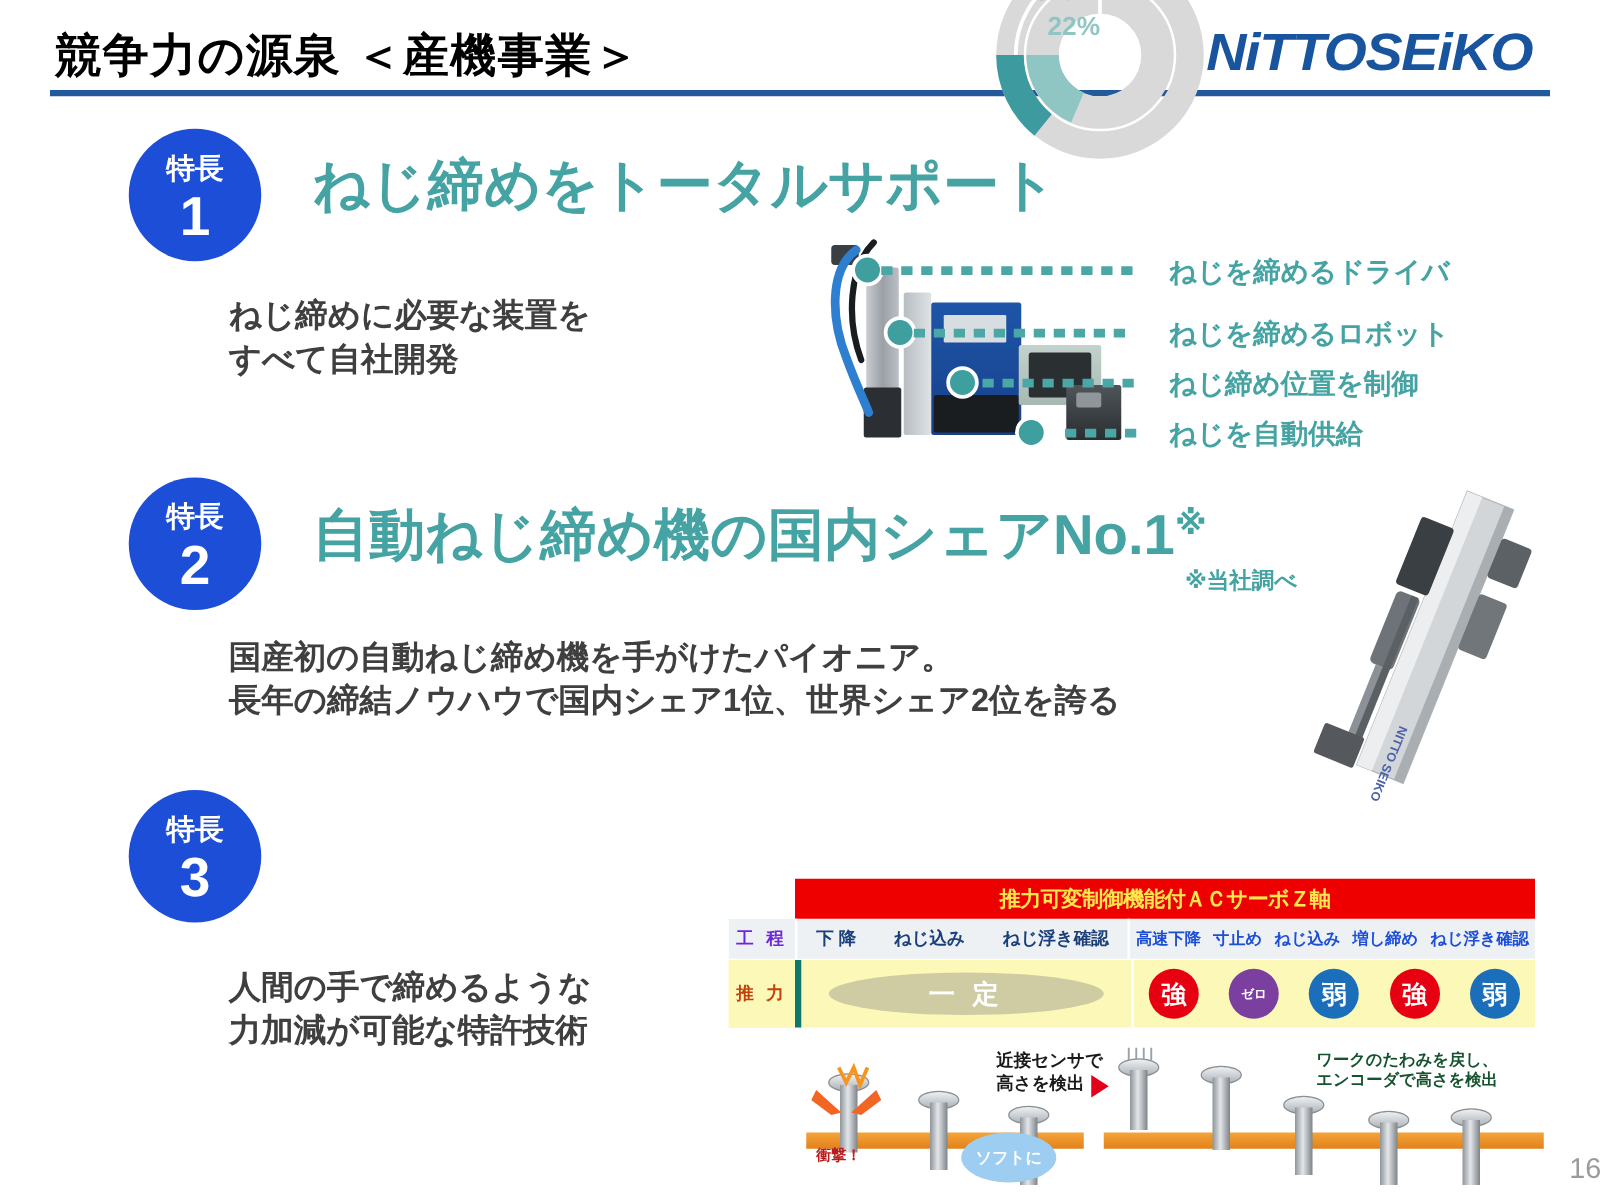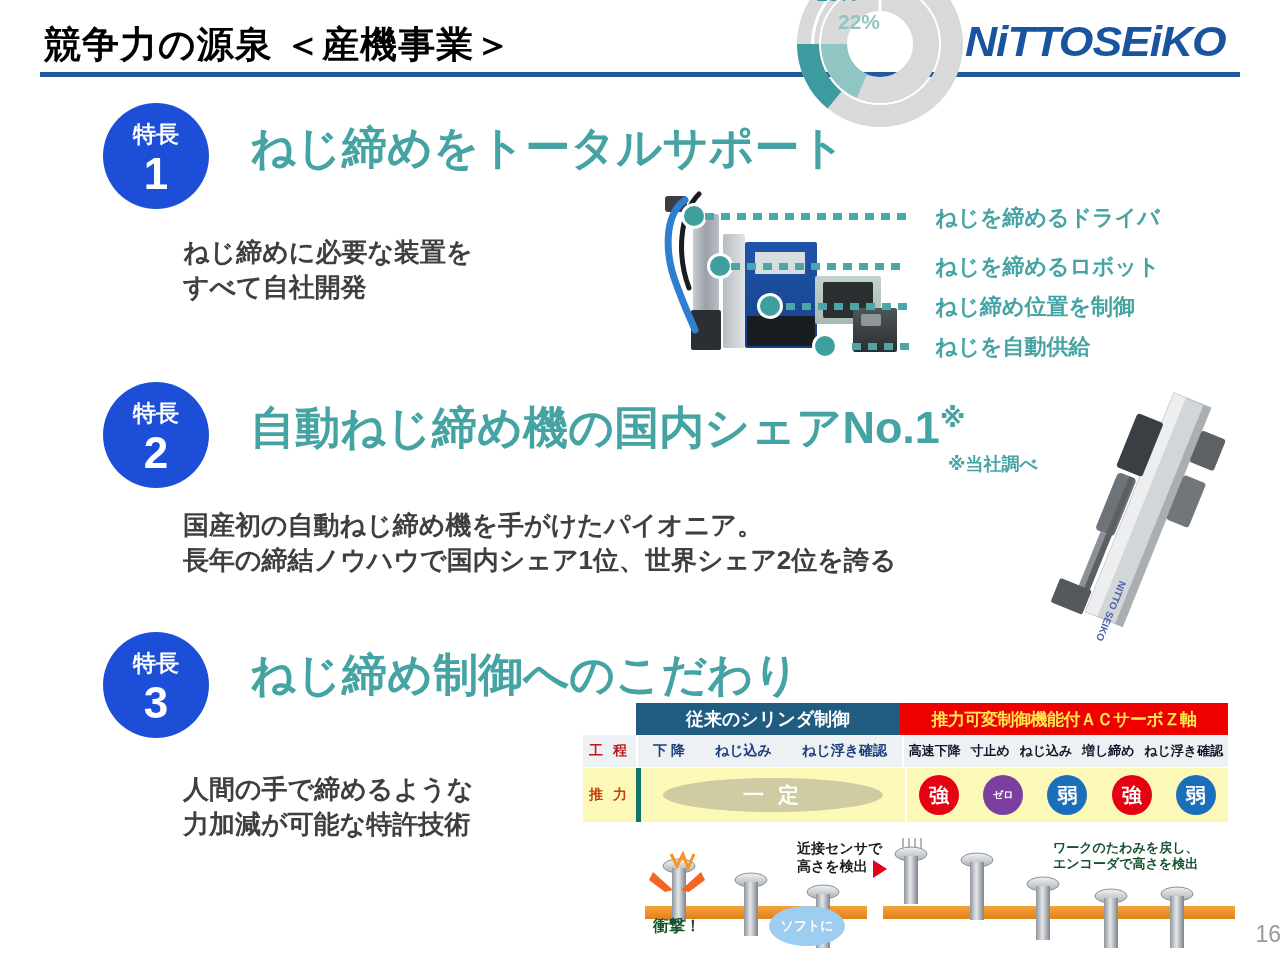--- a/index.html
+++ b/index.html
@@ -93,29 +93,29 @@
     flex:0 0 264px;background:#1f5c80;color:#fff;font-size:18px;font-weight:bold;
     display:flex;align-items:center;justify-content:center;
   }
   .ct-hdr .h-new{
     flex:1;background:#ee0000;color:#ffe84d;font-size:17px;font-weight:bold;
     display:flex;align-items:center;justify-content:center;letter-spacing:-0.5px;
   }
   .ct-proc{height:32px;background:#eef1f4;border-bottom:1px solid #fff;}
   .ct-proc .lbl{
     flex:0 0 53px;display:flex;align-items:center;justify-content:center;
-    color:#b91c1c;font-size:14px;font-weight:bold;letter-spacing:3px;
+    color:#6d28d9;font-size:14px;font-weight:bold;letter-spacing:3px;
   }
   .ct-proc .steps{
     flex:0 0 264px;display:flex;align-items:center;justify-content:space-around;
     color:#1a3f7a;font-size:14px;font-weight:bold;border-left:2px solid #fff;
   }
   .ct-proc .steps2{
     flex:1;display:flex;align-items:center;justify-content:space-around;
-    color:#0f172a;font-size:13px;font-weight:bold;border-left:2px solid #fff;
+    color:#1d4ed8;font-size:13px;font-weight:bold;border-left:2px solid #fff;
   }
   .ct-force{height:54px;background:#fbf8b8;}
   .ct-force .lbl{
     flex:0 0 53px;display:flex;align-items:center;justify-content:center;
     background:#fbf8b8;color:#c2410c;font-size:14px;font-weight:bold;letter-spacing:3px;
   }
   .ct-force .cell-old{
     flex:0 0 264px;display:flex;align-items:center;justify-content:center;
     border-left:5px solid #0f766e;
   }
@@ -142,21 +142,21 @@
   .illus{position:absolute;left:645px;top:838px;width:590px;height:118px;}
   .bar{position:absolute;height:13px;background:linear-gradient(#f5a43a,#e2811a);}
   .note-red{
     position:absolute;color:#14532d;font-size:13px;font-weight:bold;line-height:1.25;
     white-space:pre-line;
   }
   .note-dark{
     position:absolute;color:#1a1a1a;font-size:14px;font-weight:bold;line-height:1.25;
     white-space:pre-line;
   }
-  .impact-label{position:absolute;color:#14532d;font-size:16px;font-weight:bold;}
+  .impact-label{position:absolute;color:#b91c1c;font-size:12px;font-weight:bold;}
   .soft-bubble{
     position:absolute;width:76px;height:40px;border-radius:50%;background:#9dcdf0;
     display:flex;align-items:center;justify-content:center;
     color:#ffffff;font-size:13px;font-weight:bold;
   }
   .red-arrow{
     position:absolute;width:0;height:0;
     border-top:9px solid transparent;border-bottom:9px solid transparent;
     border-left:14px solid #e2001a;
   }
@@ -300,28 +300,26 @@
         <rect x="60" y="220" width="34" height="26" rx="2" fill="#55595d"></rect>
         <text x="116" y="200" font-family="Liberation Sans, sans-serif" font-size="10" fill="#4a62a8" font-weight="bold" transform="rotate(90 116 200)">NITTO SEIKO</text>
       </g>
     </svg>
   </div>
 
   <div class="badge" style="left:103px;top:632px;">
     <span class="b-top">特長</span>
     <span class="b-num">3</span>
   </div>
-  <div class="feat-head" style="left:250px;top:645px;">ねじ締め制御へのこだわり</div>
   <div class="feat-body" style="left:183px;top:772px;">人間の手で締めるような
 力加減が可能な特許技術</div>
 
   <div class="ctable">
     <div class="ct-row ct-hdr">
       <div class="sp"></div>
-      <div class="h-old">従来のシリンダ制御</div>
       <div class="h-new">推力可変制御機能付ＡＣサーボＺ軸</div>
     </div>
 
     <div class="ct-row ct-proc">
       <div class="lbl">工 程</div>
       <div class="steps">
         <span>下 降</span>
         <span>ねじ込み</span>
         <span>ねじ浮き確認</span>
       </div>

